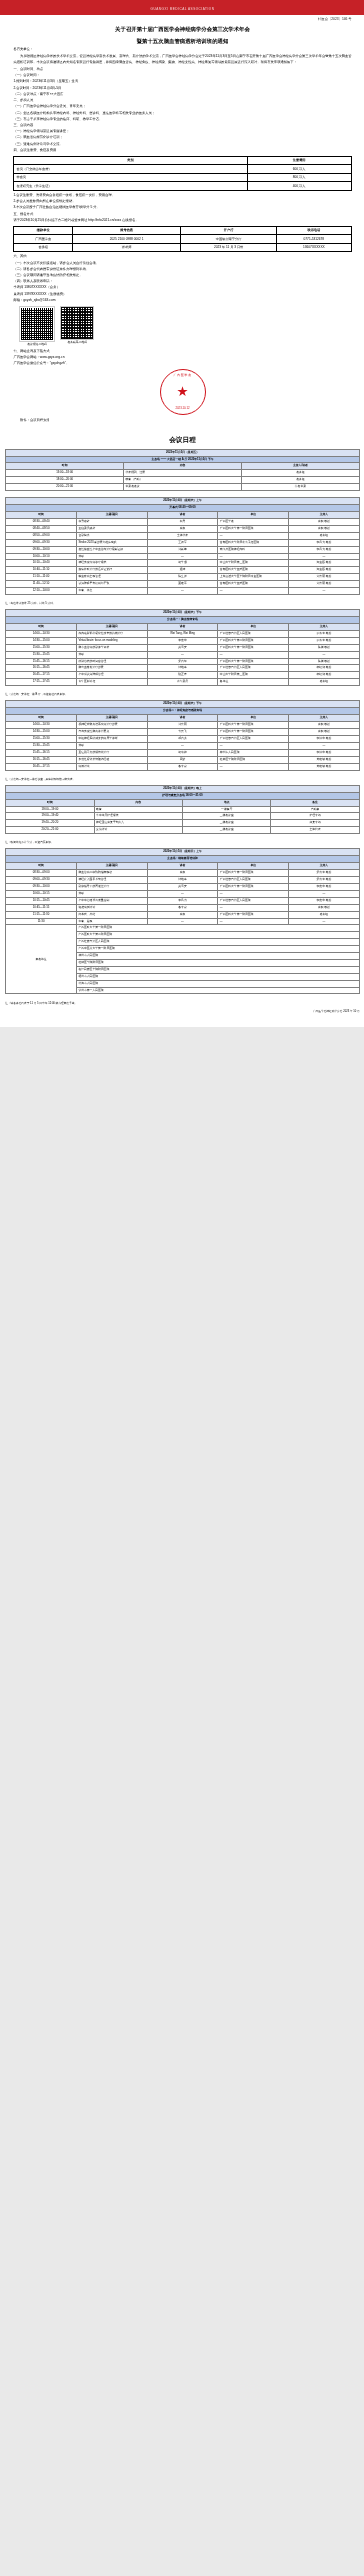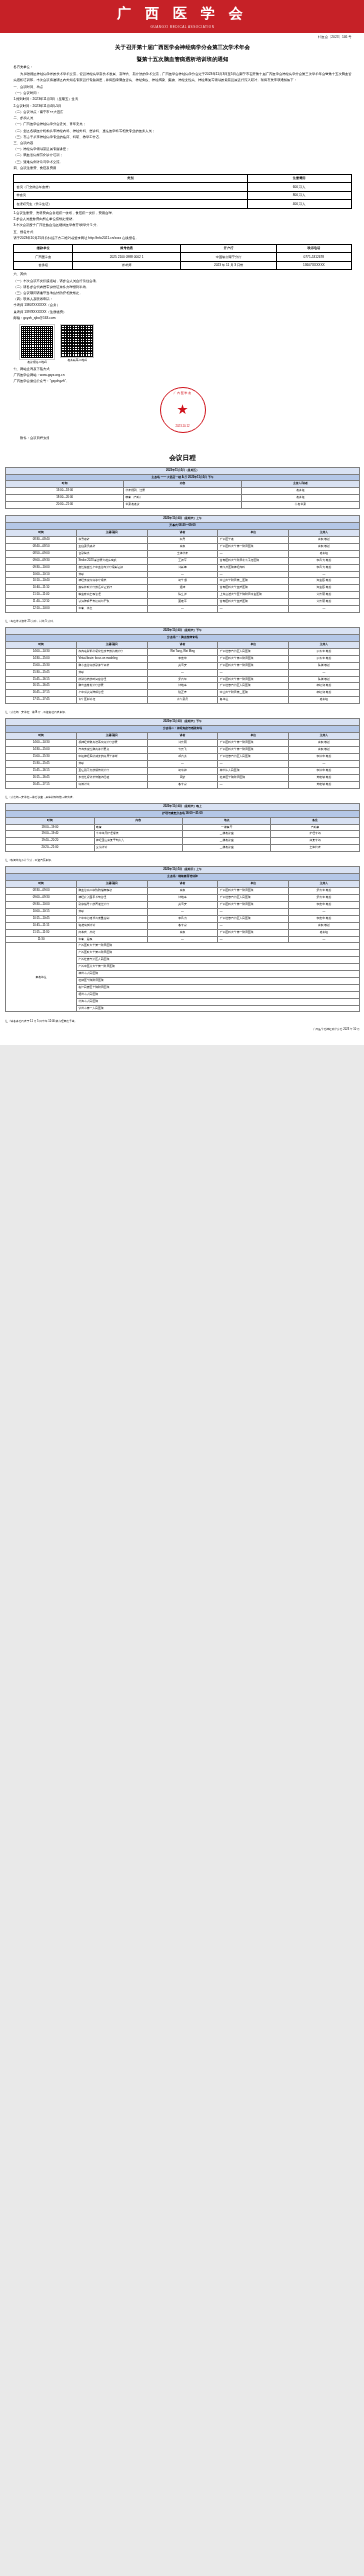--- a/index.html
+++ b/index.html
@@ -47,21 +47,20 @@
   table.ag .ct{text-align:center;}
   .mini{font-size:2.6px;line-height:3.6px;}
   .footline{font-size:2.7px;margin:1px 0 4.1px 0;color:#000;}
 </style>
 </head>
 <body>
 
 <div class="page">
 
   <div class="banner">
-    <div class="title">广 西 医 学 会</div>
     <div class="sub">GUANGXI MEDICAL ASSOCIATION</div>
   </div>
   <div class="docnum">桂医会〔2023〕146 号</div>
 
   <div class="notice">
     <h1>关于召开第十届广西医学会神经病学分会第三次学术年会</h1>
     <h1>暨第十五次脑血管病透析培训班的通知</h1>
 
     <p>各有关单位：</p>
     <p class="ind">为加强我区神经病学界的技术学术交流，促进神经病学新技术发展、新理念、新疗法的学术交流，广西医学会神经病学分会定于2023年11月3日至5日在南宁市召开第十届广西医学会神经病学分会第三次学术年会暨第十五次脑血管病透析培训班。本次会议将邀请区内外知名专家进行专题讲座，并将围绕脑血管病、神经免疫、神经感染、癫痫、神经变性病、神经康复等领域的最新进展进行深入研讨。现将有关事项通知如下：</p>

